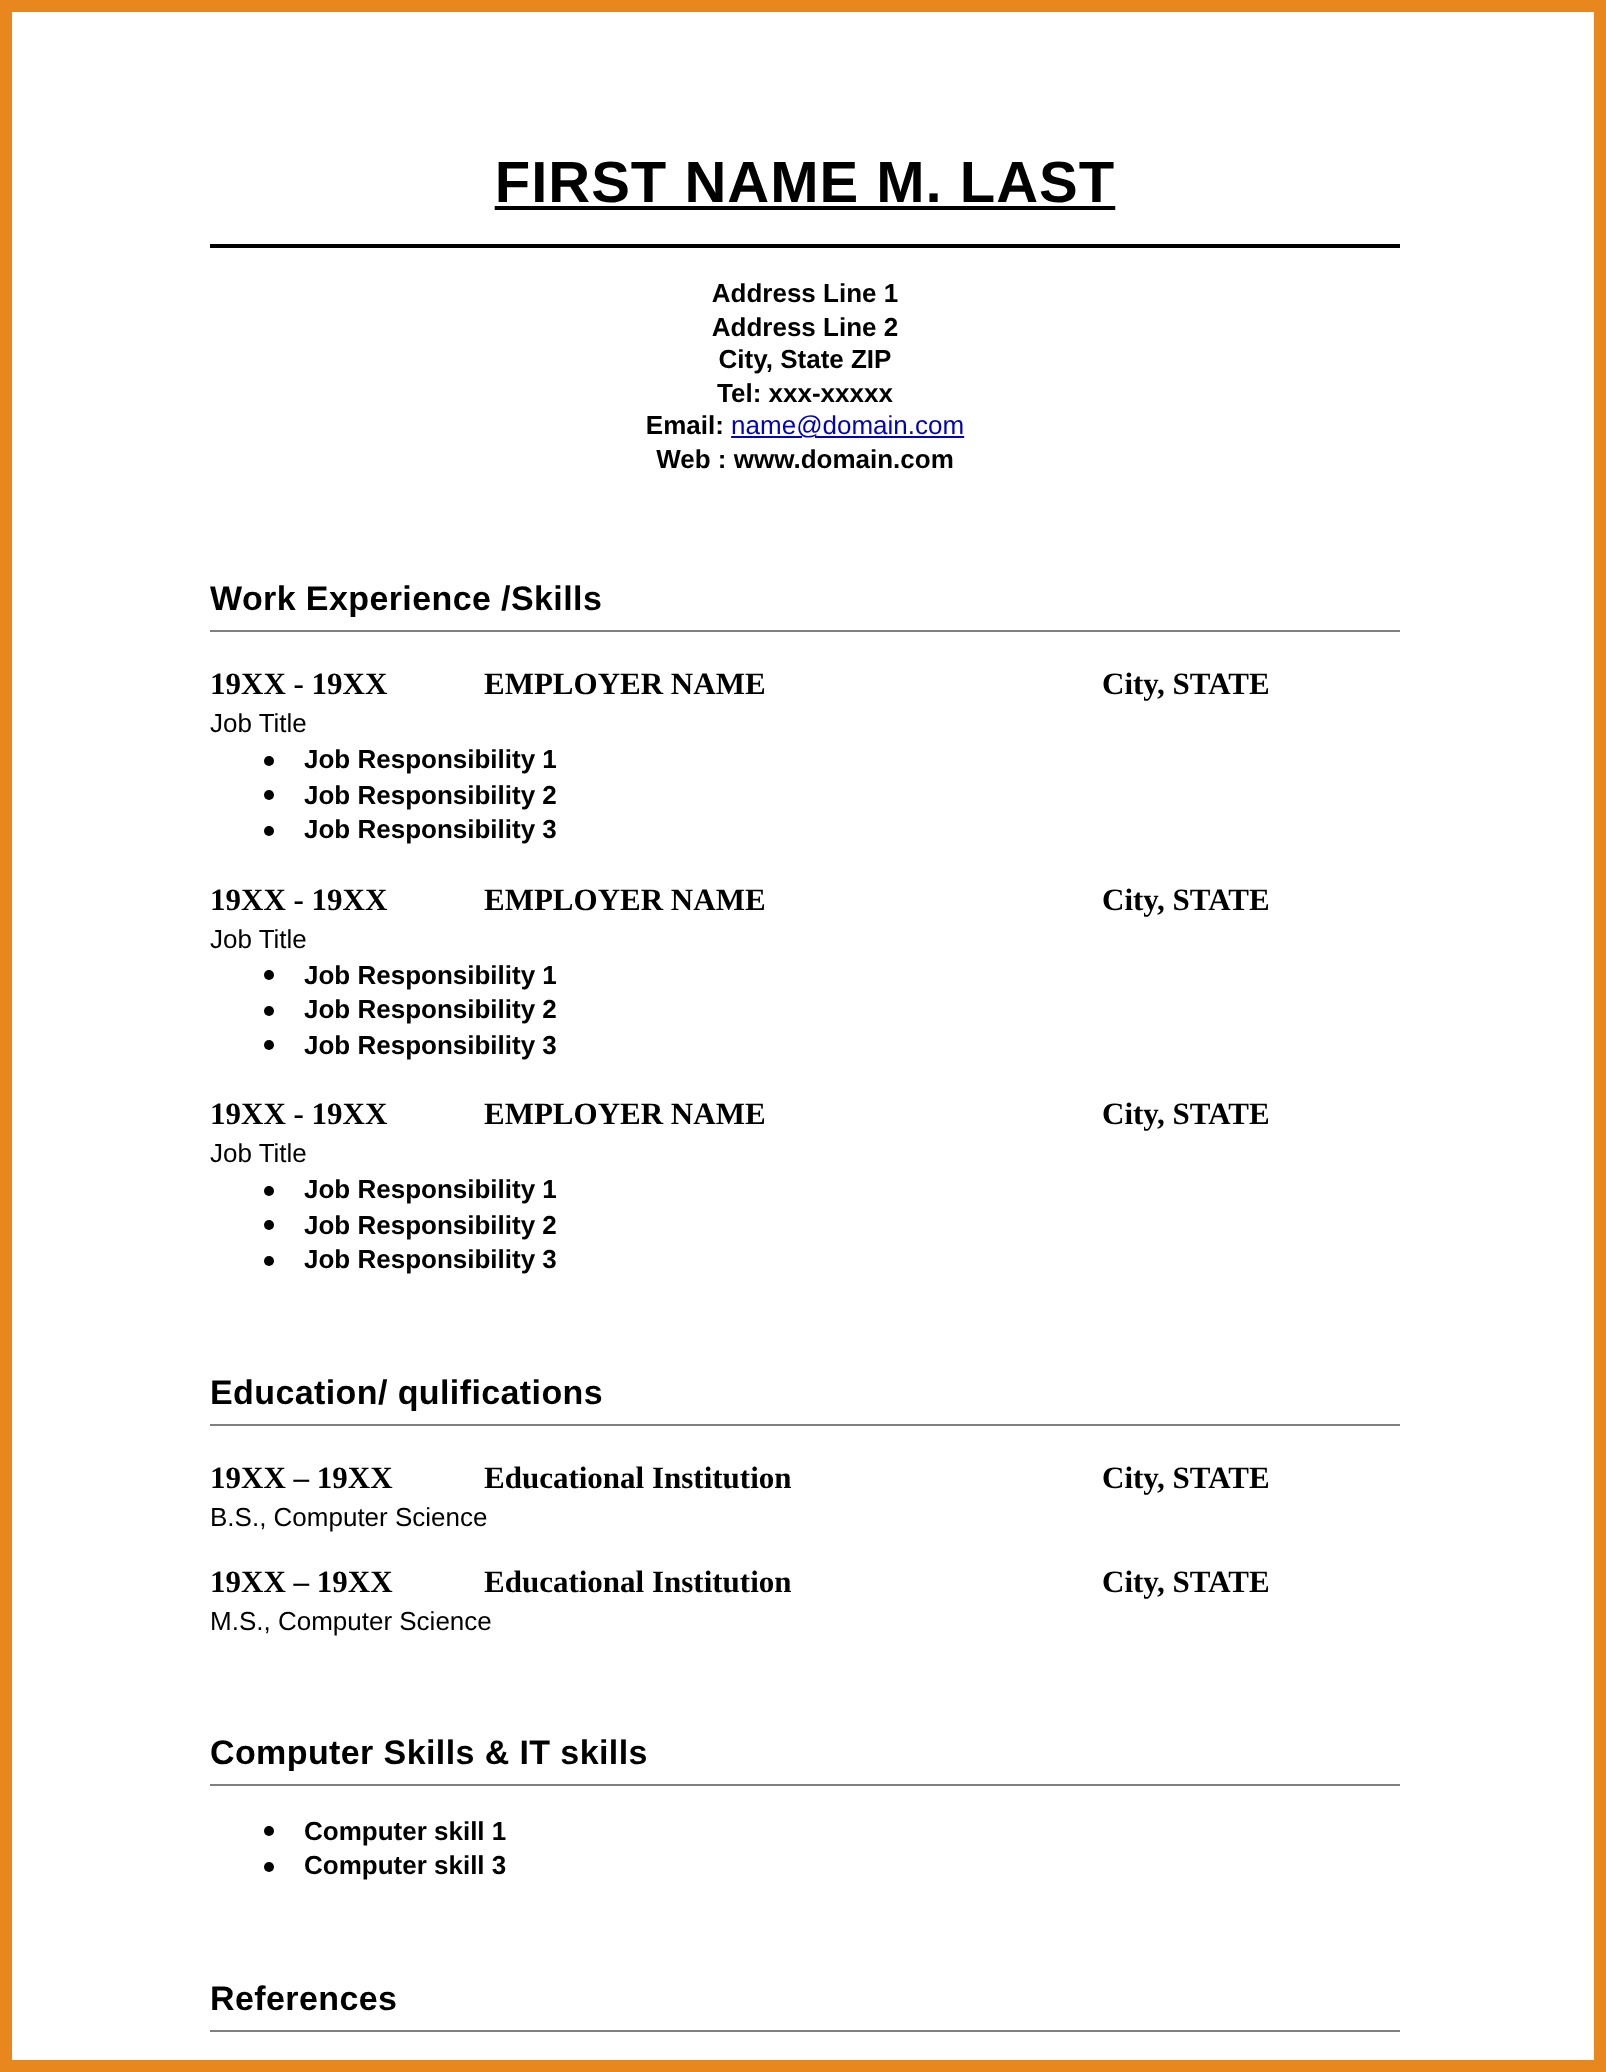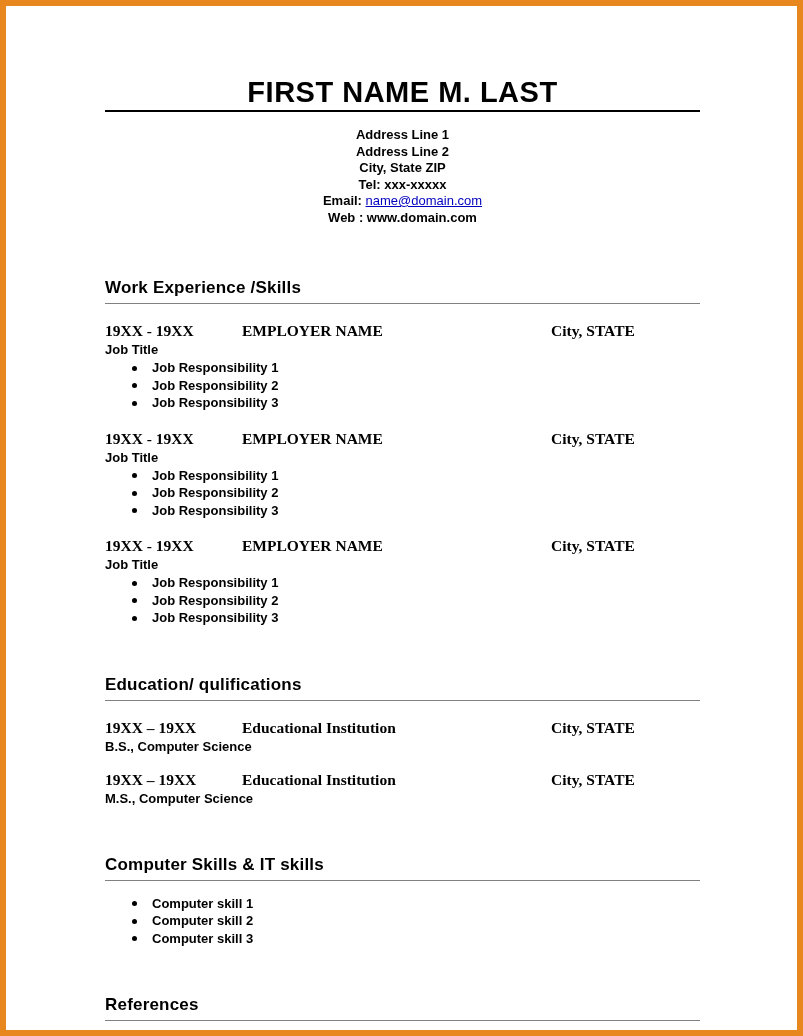--- a/index.html
+++ b/index.html
@@ -12,21 +12,22 @@
     color:#000;
     overflow:hidden;
   }
   .inner { padding:0 97px 0 99px; }
 
   
   .title-block {
     margin-top:70px;
     text-align:center;
     border-bottom:2px solid #000;
-    padding-bottom:1px;
+    padding-bottom:13px;
+    text-decoration:underline;
   }
   .doc-title {
     font-size:29px;
     font-weight:bold;
     letter-spacing:0.5px;
   }
 
   
   .contact {
     margin-top:15px;
@@ -64,21 +65,21 @@
     font-weight:bold;
     font-size:15.5px;
     line-height:18px;
   }
   .col-period { width:137px; }
   .col-main   { flex:1; }
   .col-loc    { width:149px; }
 
   .job-title, .degree {
     font-size:13px;
-    font-weight:bold;
+    font-weight:normal;
     line-height:17px;
     margin-top:1px;
   }
 
   
   .bullets { margin-top:1px; }
   .bullets li {
     list-style:none;
     position:relative;
     padding-left:47px;
@@ -187,21 +188,20 @@
         </div>
         <div class="degree">M.S., Computer Science</div>
       </div>
     </div>
 
     <div class="section">
       <div class="section-heading">Computer Skills &amp; IT skills</div>
       <hr class="rule">
       <ul class="bullets skill-bullets">
         <li>Computer skill 1</li>
-        <li>Computer skill 2</li>
         <li>Computer skill 3</li>
       </ul>
     </div>
 
     <div class="section">
       <div class="section-heading">References</div>
       <hr class="rule">
     </div>
 
   </div>

